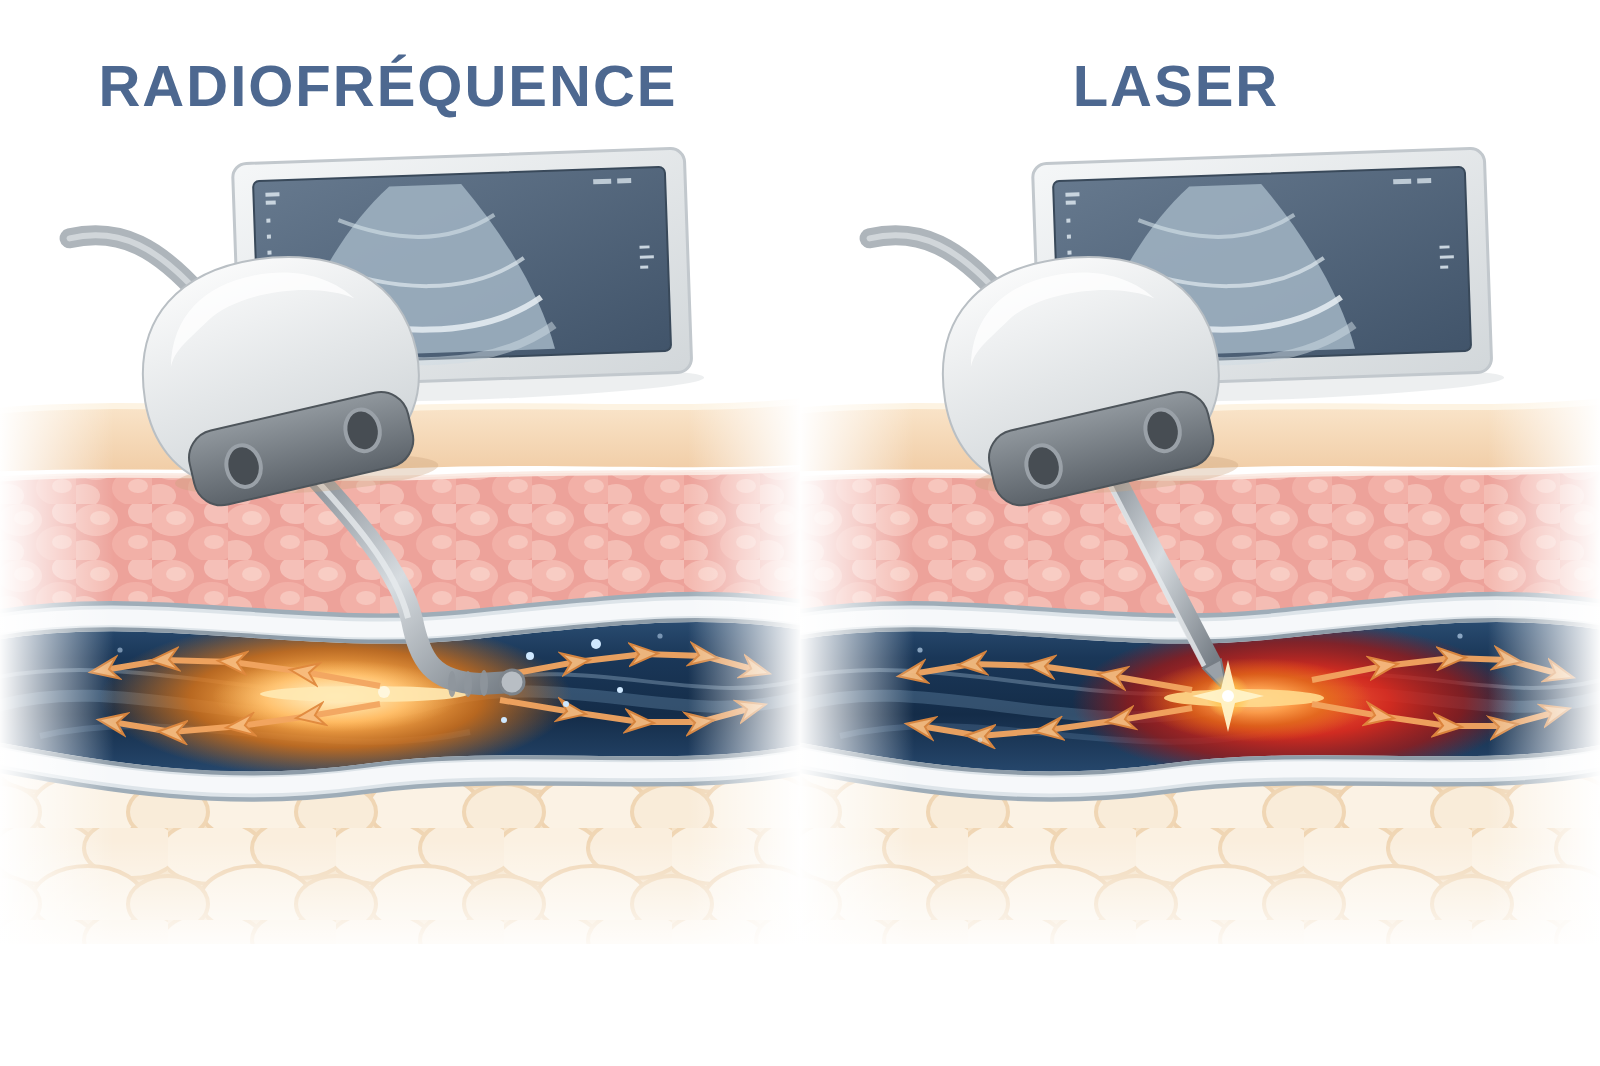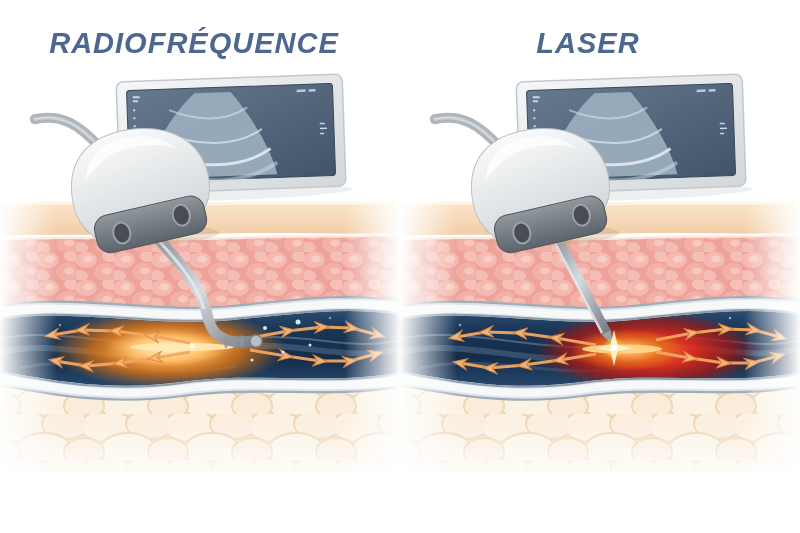--- a/index.html
+++ b/index.html
@@ -1,18 +1,18 @@
 <!DOCTYPE html>
 <html><head>
 <meta charset="utf-8">
 <style>
   html,body{margin:0;padding:0;background:#ffffff;}
   .stage{position:relative;width:800px;height:533px;background:#ffffff;overflow:hidden;display:flex;
          font-family:"Liberation Sans", sans-serif;}
-  .panel{position:relative;width:400px;height:533px;font-style:italic;}
+  .panel{position:relative;width:400px;height:533px;}
   .panel svg{display:block;width:400px;height:533px;}
   .panel-title{font-weight:bold;letter-spacing:1px;}
   #shared-defs{position:absolute;width:0;height:0;overflow:hidden;}
 </style>
 </head>
 <body>
 
 <div class="stage">
 
   <svg id="shared-defs" aria-hidden="true">

